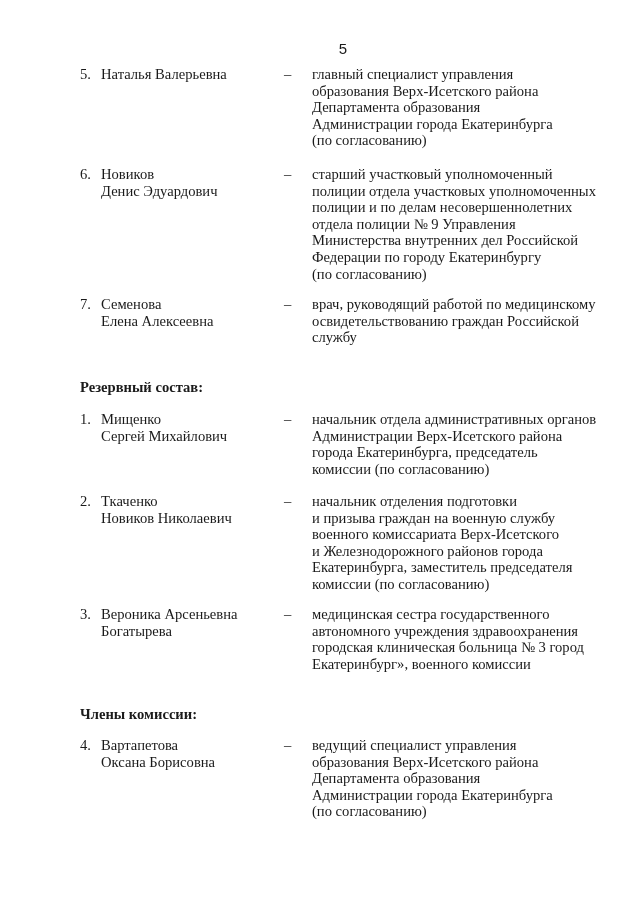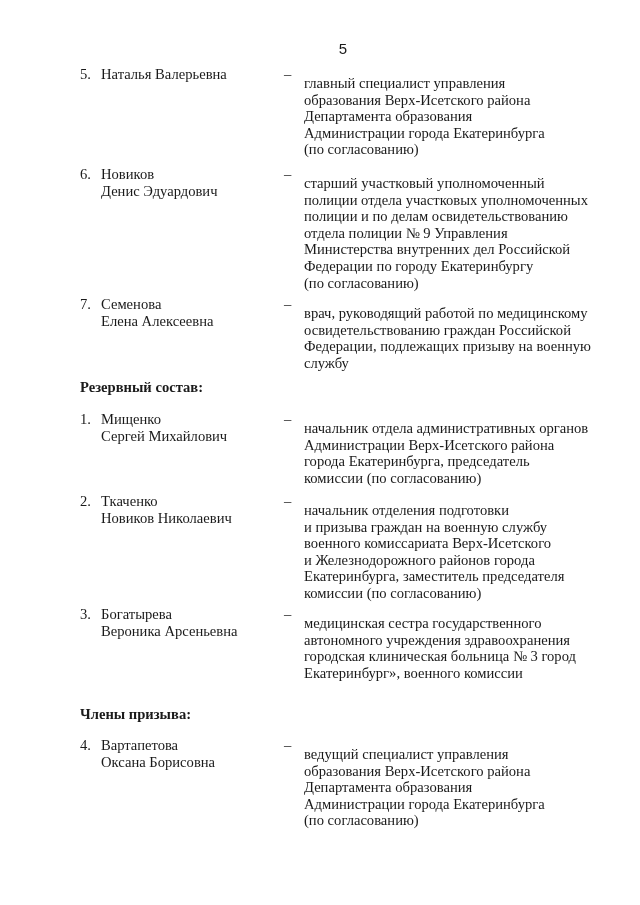--- a/index.html
+++ b/index.html
@@ -4,21 +4,21 @@
 <style>
   html, body { margin: 0; padding: 0; background: #ffffff; }
   body { width: 640px; height: 905px; position: relative; overflow: hidden;
          font-family: "Liberation Serif", serif; color: #1a1a1a; font-size: 14.6px; }
   .page-num { position: absolute; top: 40px; left: 0; width: 100%; text-align: center;
               font-family: "Liberation Sans", sans-serif; font-size: 15px; padding-left: 46px; box-sizing: border-box; }
   .entry { position: absolute; left: 0; width: 640px; line-height: 16.6px; }
   .num { position: absolute; left: 80px; }
   .name { position: absolute; left: 101px; width: 175px; }
   .dash { position: absolute; left: 284px; }
-  .desc { position: absolute; left: 304px; width: 320px; margin-top: 9px; }
+  .desc { position: absolute; left: 312px; width: 320px; }
   .line { display: block; white-space: nowrap; }
   .heading { position: absolute; left: 80px; font-weight: bold; line-height: 16.6px; text-align: right; }
 </style>
 </head>
 <body>
 
 <div>
   <div class="page-num">5</div>
 
   <div class="entry" style="top:66px">
@@ -39,39 +39,38 @@
   <div class="entry" style="top:166px">
     <span class="num">6.</span>
     <div class="name">
       <span class="line">Новиков</span>
       <span class="line">Денис Эдуардович</span>
     </div>
     <span class="dash">–</span>
     <div class="desc">
       <span class="line">старший участковый уполномоченный</span>
       <span class="line">полиции отдела участковых уполномоченных</span>
-      <span class="line">полиции и по делам освидетельствованию</span>
+      <span class="line">полиции и по делам несовершеннолетних</span>
       <span class="line">отдела полиции № 9 Управления</span>
       <span class="line">Министерства внутренних дел Российской</span>
       <span class="line">Федерации по городу Екатеринбургу</span>
       <span class="line">(по согласованию)</span>
     </div>
   </div>
 
   <div class="entry" style="top:296px">
     <span class="num">7.</span>
     <div class="name">
       <span class="line">Семенова</span>
       <span class="line">Елена Алексеевна</span>
     </div>
     <span class="dash">–</span>
     <div class="desc">
       <span class="line">врач, руководящий работой по медицинскому</span>
       <span class="line">освидетельствованию граждан Российской</span>
-      <span class="line">Федерации, подлежащих призыву на военную</span>
       <span class="line">службу</span>
     </div>
   </div>
 
   <div class="heading" style="top:379px">Резервный состав:</div>
 
   <div class="entry" style="top:411px">
     <span class="num">1.</span>
     <div class="name">
       <span class="line">Мищенко</span>
@@ -99,33 +98,33 @@
       <span class="line">военного комиссариата Верх-Исетского</span>
       <span class="line">и Железнодорожного районов города</span>
       <span class="line">Екатеринбурга, заместитель председателя</span>
       <span class="line">комиссии (по согласованию)</span>
     </div>
   </div>
 
   <div class="entry" style="top:606px">
     <span class="num">3.</span>
     <div class="name">
+      <span class="line">Вероника Арсеньевна</span>
       <span class="line">Богатырева</span>
-      <span class="line">Вероника Арсеньевна</span>
     </div>
     <span class="dash">–</span>
     <div class="desc">
       <span class="line">медицинская сестра государственного</span>
       <span class="line">автономного учреждения здравоохранения</span>
       <span class="line">городская клиническая больница № 3 город</span>
       <span class="line">Екатеринбург», военного комиссии</span>
     </div>
   </div>
 
-  <div class="heading" style="top:706px">Члены призыва:</div>
+  <div class="heading" style="top:706px">Члены комиссии:</div>
 
   <div class="entry" style="top:737px">
     <span class="num">4.</span>
     <div class="name">
       <span class="line">Вартапетова</span>
       <span class="line">Оксана Борисовна</span>
     </div>
     <span class="dash">–</span>
     <div class="desc">
       <span class="line">ведущий специалист управления</span>

